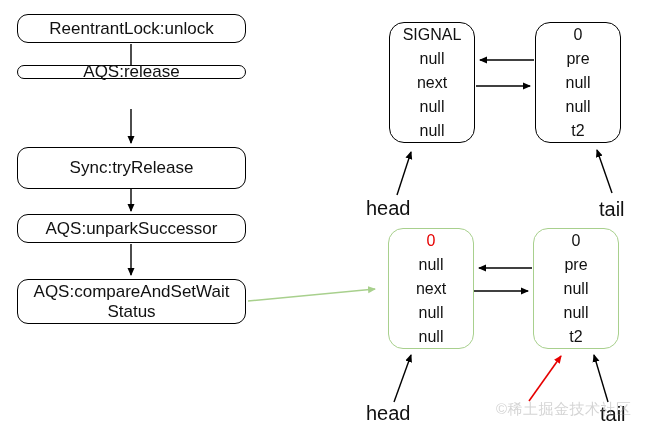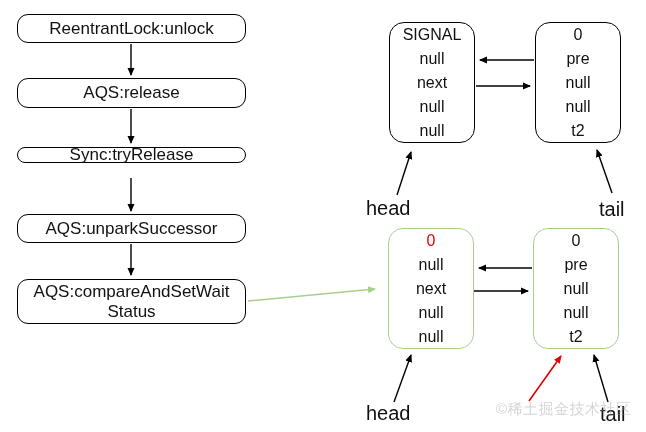--- a/index.html
+++ b/index.html
@@ -76,24 +76,24 @@
     <line class="arr" x1="608" y1="402" x2="594" y2="355" marker-end="url(#mh-black)"></line>
 
     <line class="arr-green" x1="248" y1="301" x2="375" y2="289" marker-end="url(#mh-green)"></line>
 
     <line class="arr-red" x1="529" y1="401" x2="561" y2="356" marker-end="url(#mh-red)"></line>
   </svg>
 
   <div class="fbox" style="top:14px;height:29px;">
     <span>ReentrantLock:unlock</span>
   </div>
-  <div class="fbox" style="top:78px;height:30px;">
+  <div class="fbox" style="top:65px;height:14px;">
     <span>AQS:release</span>
   </div>
-  <div class="fbox" style="top:147px;height:16px;">
+  <div class="fbox" style="top:147px;height:42px;">
     <span>Sync:tryRelease</span>
   </div>
   <div class="fbox" style="top:279px;height:45px;">
     <span>AQS:compareAndSetWait</span>
     <span>Status</span>
   </div>
   <div class="fbox" style="top:214px;height:29px;">
     <span>AQS:unparkSuccessor</span>
   </div>
 

